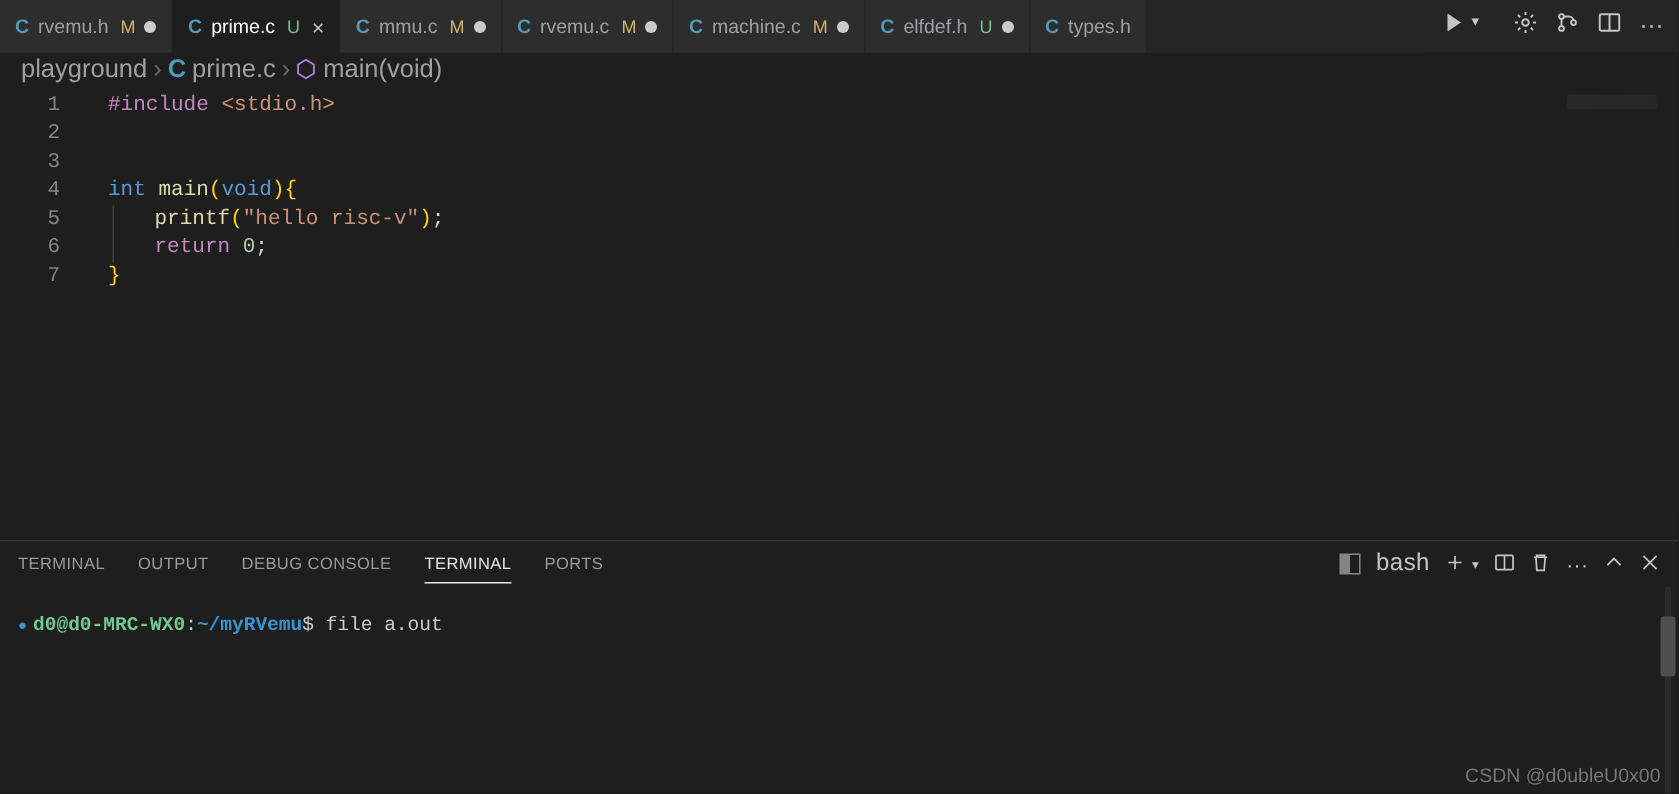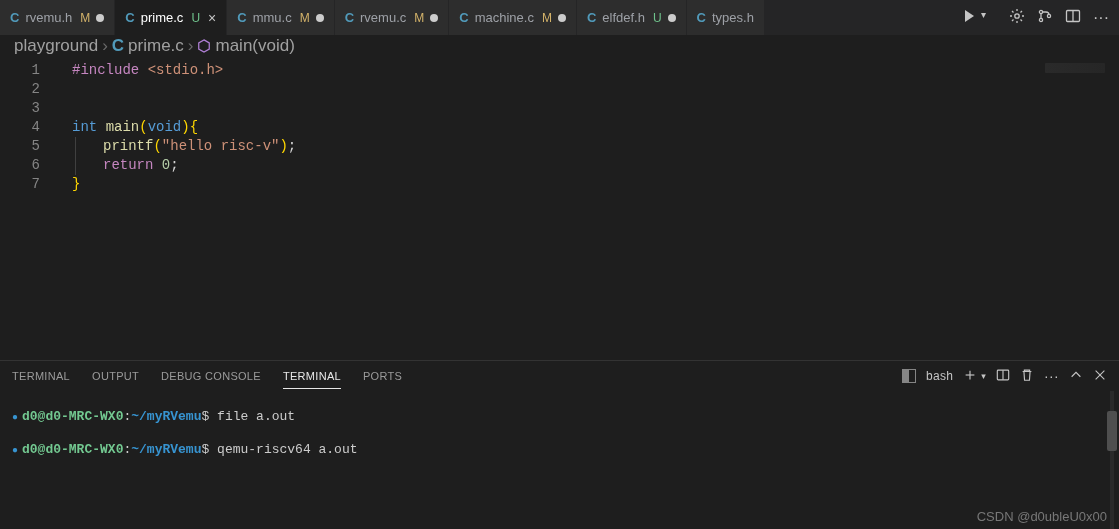--- a/index.html
+++ b/index.html
@@ -175,21 +175,21 @@
 <div class="panel">
   <div class="panel-tabs">
     <span class="panel-tab">TERMINAL</span>
     <span class="panel-tab">OUTPUT</span>
     <span class="panel-tab">DEBUG CONSOLE</span>
     <span class="panel-tab active">TERMINAL</span>
     <span class="panel-tab">PORTS</span>
     <span class="spacer"></span>
     <div class="panel-actions">
       <span class="sq half"></span>
-      <span style="font-size:12px;">bash</span>
+      <span style="font-size:16px;">bash</span>
       <span><svg viewBox="0 0 16 16">
             <line x1="8" y1="3" x2="8" y2="13"></line>
             <line x1="3" y1="8" x2="13" y2="8"></line>
           </svg></span>
       <span class="glyph" style="font-size:9px;margin-left:-6px;">▾</span>
       <span><svg viewBox="0 0 16 16">
             <rect x="1.5" y="2.5" width="13" height="11" rx="1"></rect>
             <line x1="8" y1="2.5" x2="8" y2="13.5"></line>
           </svg></span>
       <span><svg viewBox="0 0 16 16">
@@ -200,18 +200,17 @@
             <path d="M3 10l5-5 5 5"></path>
           </svg></span>
       <span><svg viewBox="0 0 16 16">
             <line x1="3" y1="3" x2="13" y2="13"></line>
             <line x1="13" y1="3" x2="3" y2="13"></line>
           </svg></span>
     </div>
   </div>
   <div class="terminal">
 <div><span class="prompt-marker">●</span><span class="pu">d0@d0-MRC-WX0</span><span>:</span><span class="pp">~/myRVemu</span><span>$</span> <span>file a.out</span></div>
-<div><span class="prompt-marker">●</span><span class="pu">d0@d0-MRC-WX0</span><span>:</span><span class="pp">~/myRVemu</span><span>$</span> <span>qemu-riscv64 a.out</span></div>
 
     <div class="term-scroll"></div>
     <div class="watermark">CSDN @d0ubleU0x00</div>
   </div>
 </div>
 
 </body></html>

